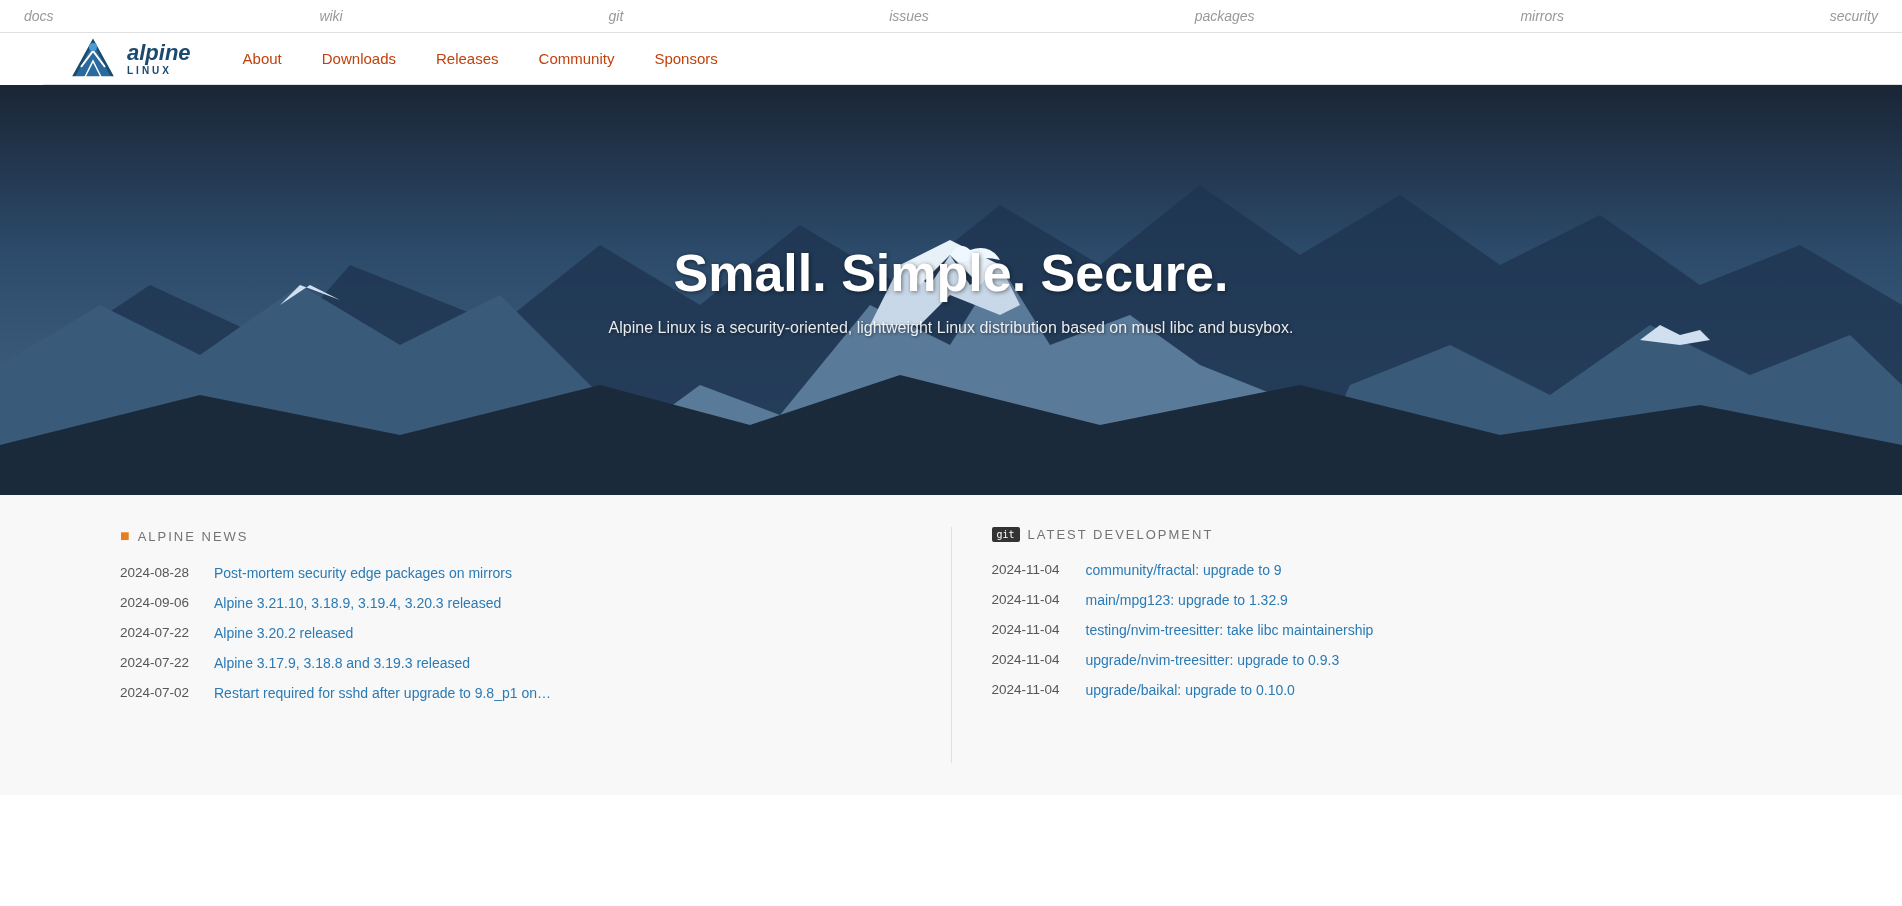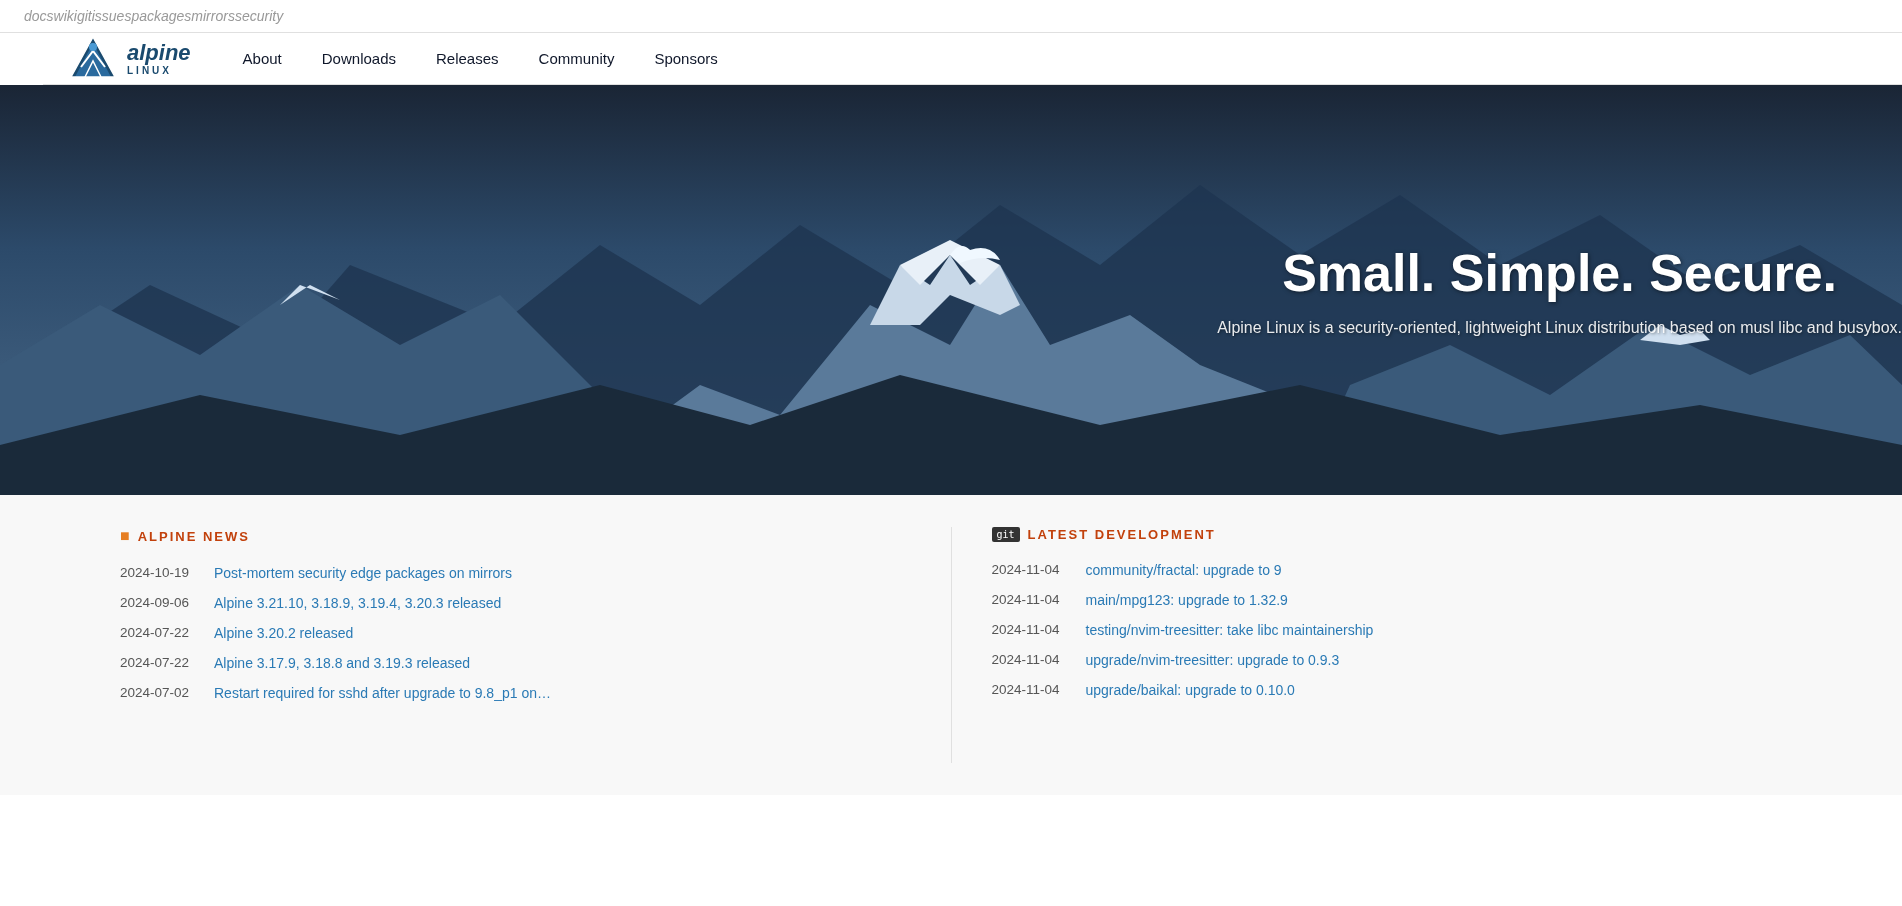--- a/index.html
+++ b/index.html
@@ -1,21 +1,21 @@
 <!DOCTYPE html>
 <html><head>
   <meta charset="utf-8">
   <style>
     * { margin: 0; padding: 0; box-sizing: border-box; }
     body { font-family: Arial, sans-serif; background: #fff; }
 
     
     .top-bar {
       display: flex;
-      justify-content: flex-start;
+      justify-content: space-between;
       align-items: center;
       padding: 8px 24px;
       background: #fff;
       border-bottom: 1px solid #e0e0e0;
     }
     .top-bar a {
       color: #999;
       text-decoration: none;
       font-size: 14px;
       font-style: italic;
@@ -41,21 +41,21 @@
       width: 52px;
       height: 52px;
       margin-right: 8px;
     }
     .nav-links {
       display: flex;
       gap: 0;
       list-style: none;
     }
     .nav-links a {
-      color: #0f172a;
+      color: #c2410c;
       text-decoration: none;
       font-size: 15px;
       padding: 4px 20px;
       display: block;
     }
 
     
     .hero {
       width: 100%;
       height: 410px;
@@ -65,21 +65,21 @@
         #2a4a6a 20%,
         #3a5a7a 40%,
         #4a6a8a 60%,
         #5a7a9a 80%,
         #6a8aaa 100%
       );
       position: relative;
       overflow: hidden;
       display: flex;
       flex-direction: column;
-      align-items: flex-end;
+      align-items: center;
       justify-content: center;
     }
     
     .hero-svg {
       position: absolute;
       bottom: 0;
       left: 0;
       width: 100%;
       height: 100%;
     }
@@ -120,23 +120,23 @@
     }
 
     .section-header {
       display: flex;
       align-items: center;
       gap: 8px;
       margin-bottom: 20px;
     }
     .section-title {
       font-size: 13px;
-      font-weight: bold;
+      font-weight: normal;
       letter-spacing: 2px;
-      color: #c2410c;
+      color: #737373;
       text-transform: uppercase;
     }
     .rss-icon {
       color: #e67e22;
       font-size: 16px;
     }
     .git-badge {
       background: #333;
       color: #fff;
       font-size: 10px;
@@ -250,21 +250,21 @@
 
 <div class="content-area">
 
   <div class="news-col">
     <div class="section-header">
       <span class="rss-icon">■</span>
       <span class="section-title">ALPINE NEWS</span>
     </div>
     <div>
     <div class="news-item">
-          <span class="news-date">2024-10-19</span>
+          <span class="news-date">2024-08-28</span>
           <a href="#" class="news-link">Post-mortem security edge packages on mirrors</a>
         </div>
         <div class="news-item">
           <span class="news-date">2024-09-06</span>
           <a href="#" class="news-link">Alpine 3.21.10, 3.18.9, 3.19.4, 3.20.3 released</a>
         </div>
         <div class="news-item">
           <span class="news-date">2024-07-22</span>
           <a href="#" class="news-link">Alpine 3.20.2 released</a>
         </div>

